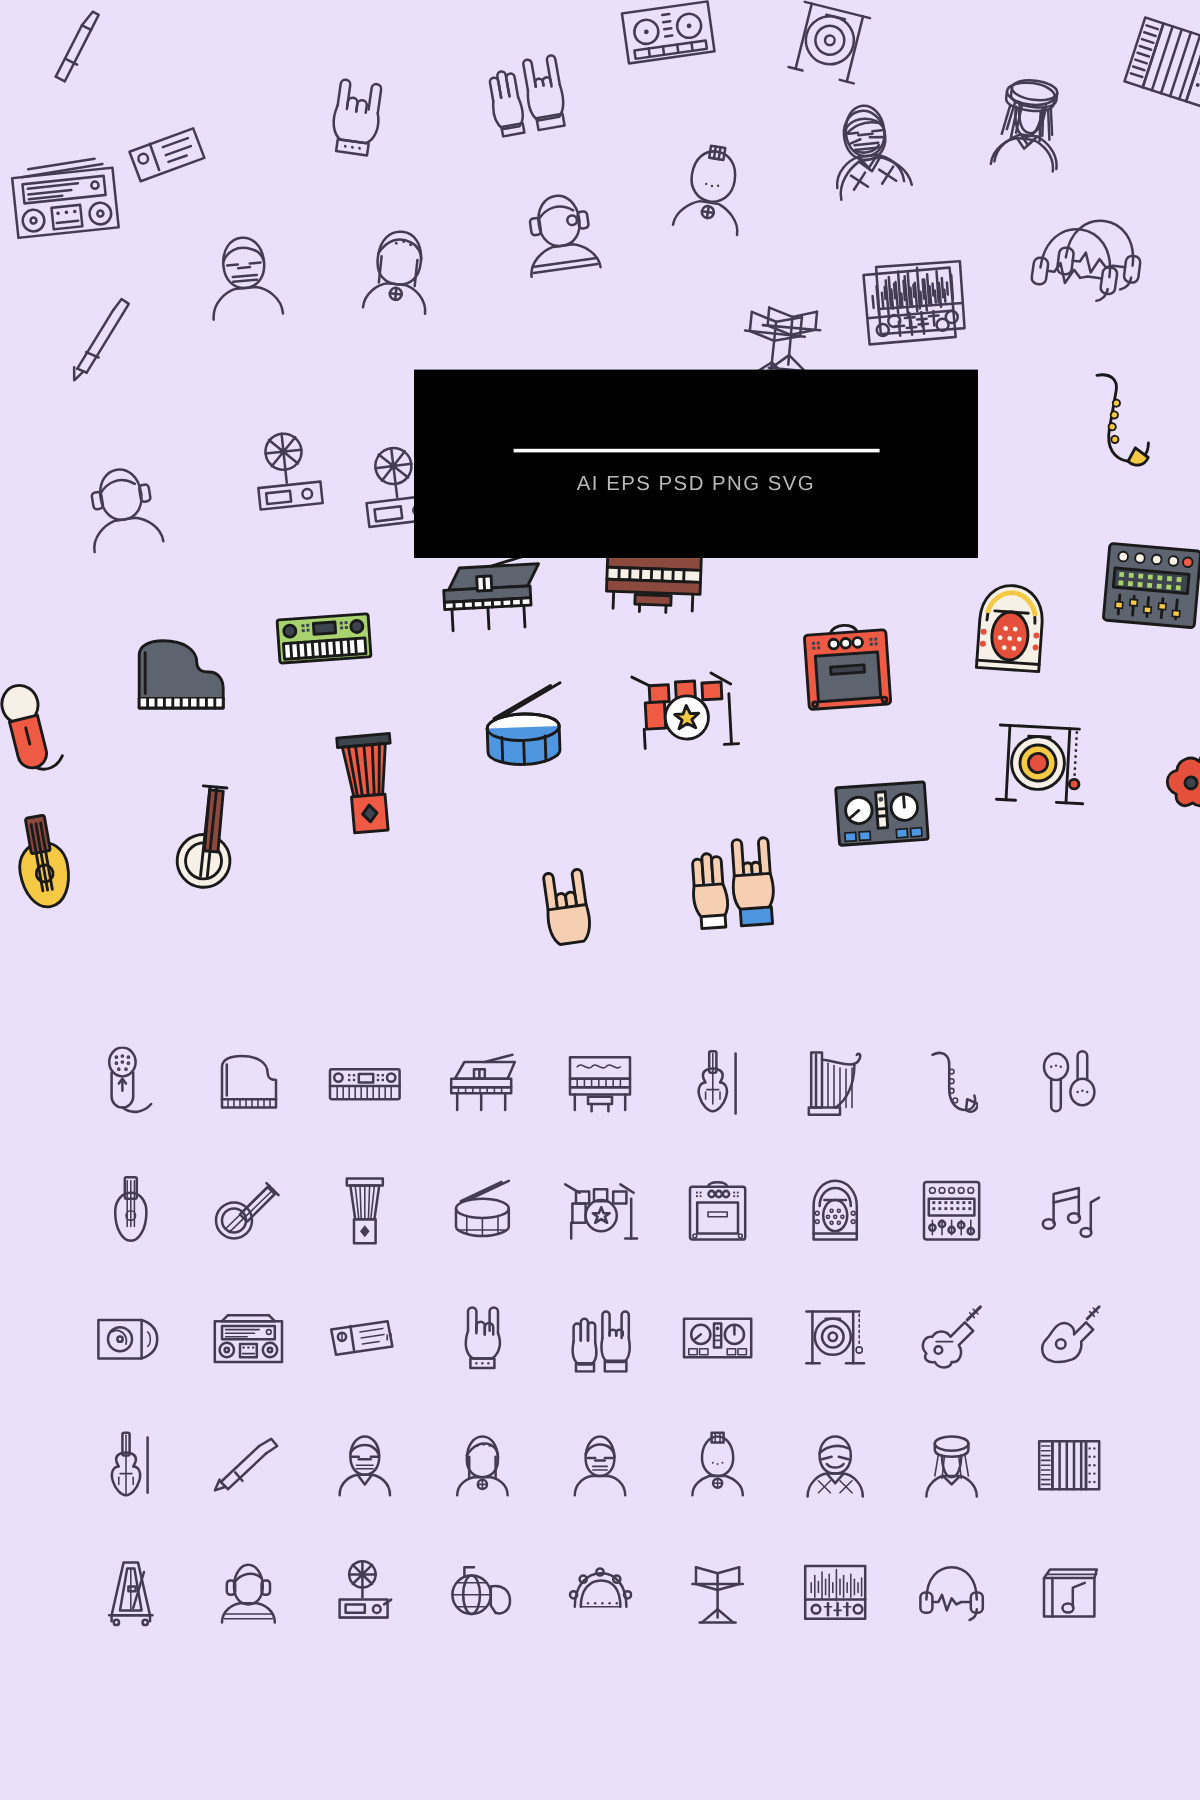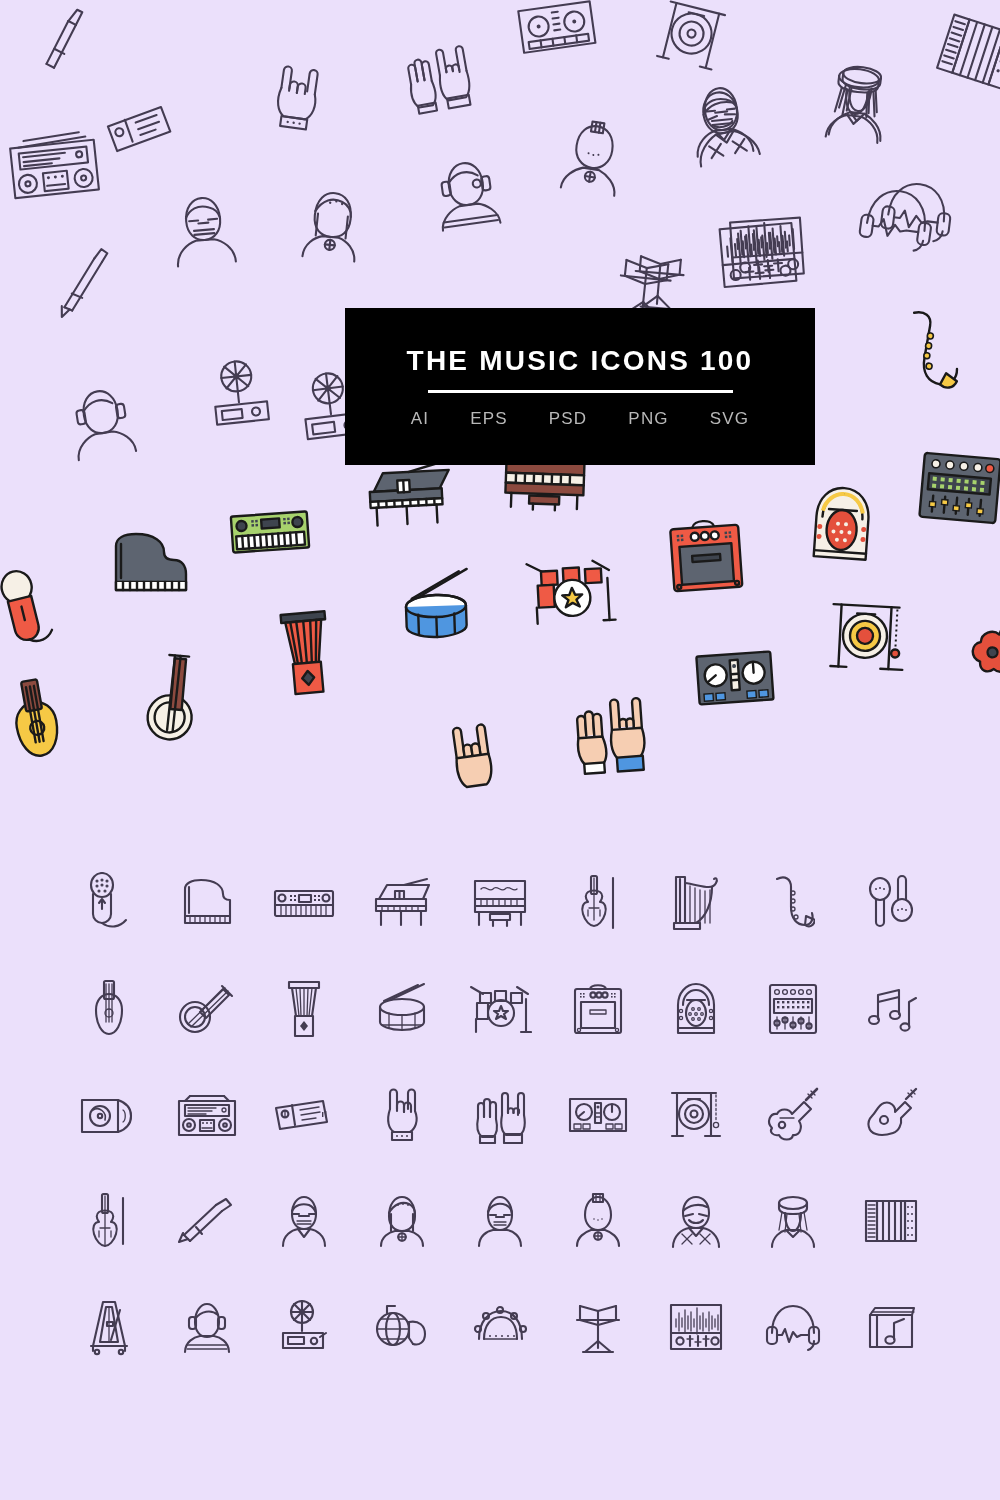--- a/index.html
+++ b/index.html
@@ -24,21 +24,21 @@
     display:flex; flex-direction:column;
     align-items:center; justify-content:center;
   }
   .banner-title {
     color:#fff; font-size:28px; font-weight:bold;
     letter-spacing:2.2px; white-space:nowrap;
   }
   .banner-rule {
     width:305px; height:3px; background:#fff; margin:13px 0 16px 0;
   }
-  .banner-formats { display:flex; gap:41px; }
+  .banner-formats { display:flex; gap:6px; }
   .banner-formats span {
     color:#b9b9b9; font-size:17px; letter-spacing:1.2px;
   }
 
   
   .grid {
     position:absolute; left:60px; top:870px; width:880px;
     display:grid; grid-template-columns:repeat(9, 1fr);
     row-gap:40px;
   }
@@ -883,21 +883,20 @@
       <path d="M39 45 L39 57"></path>
           <path d="M35 51 L43 51"></path>
       <path d="M49 45 L49 57"></path>
           <path d="M45 49 L53 49"></path>
       <circle cx="64" cy="51" r="5"></circle>
     </g>
       </svg>
   </div>
 
   <div class="banner">
-    <div class="banner-title">THE MUSIC ICONS 100</div>
     <div class="banner-rule"></div>
     <div class="banner-formats">
       <span>AI</span>
       <span>EPS</span>
       <span>PSD</span>
       <span>PNG</span>
       <span>SVG</span>
     </div>
   </div>
 

